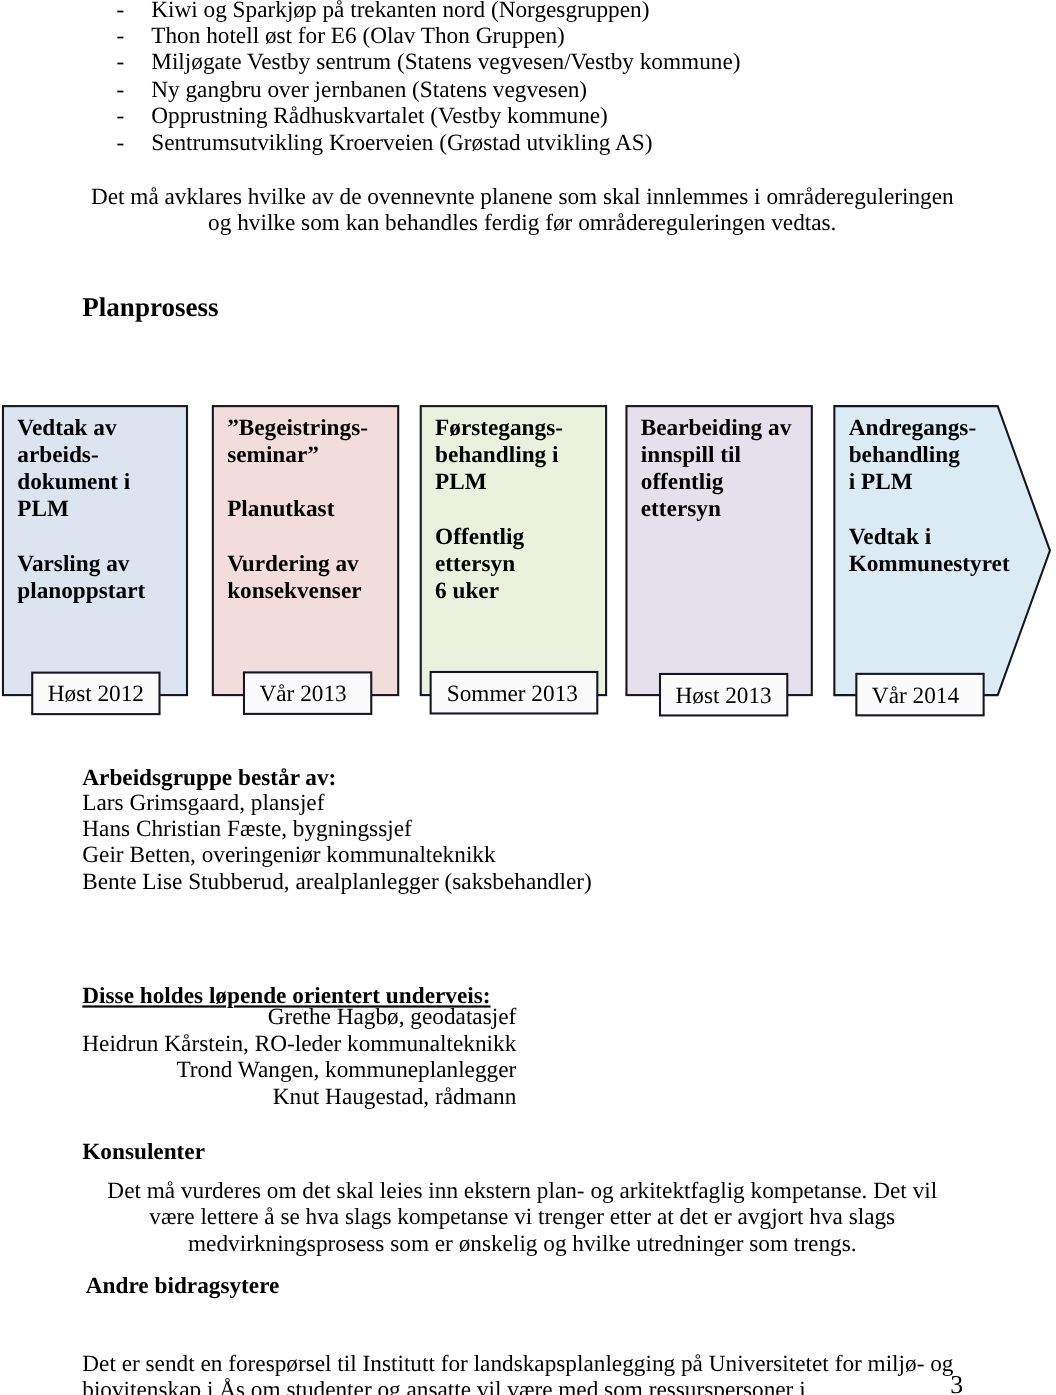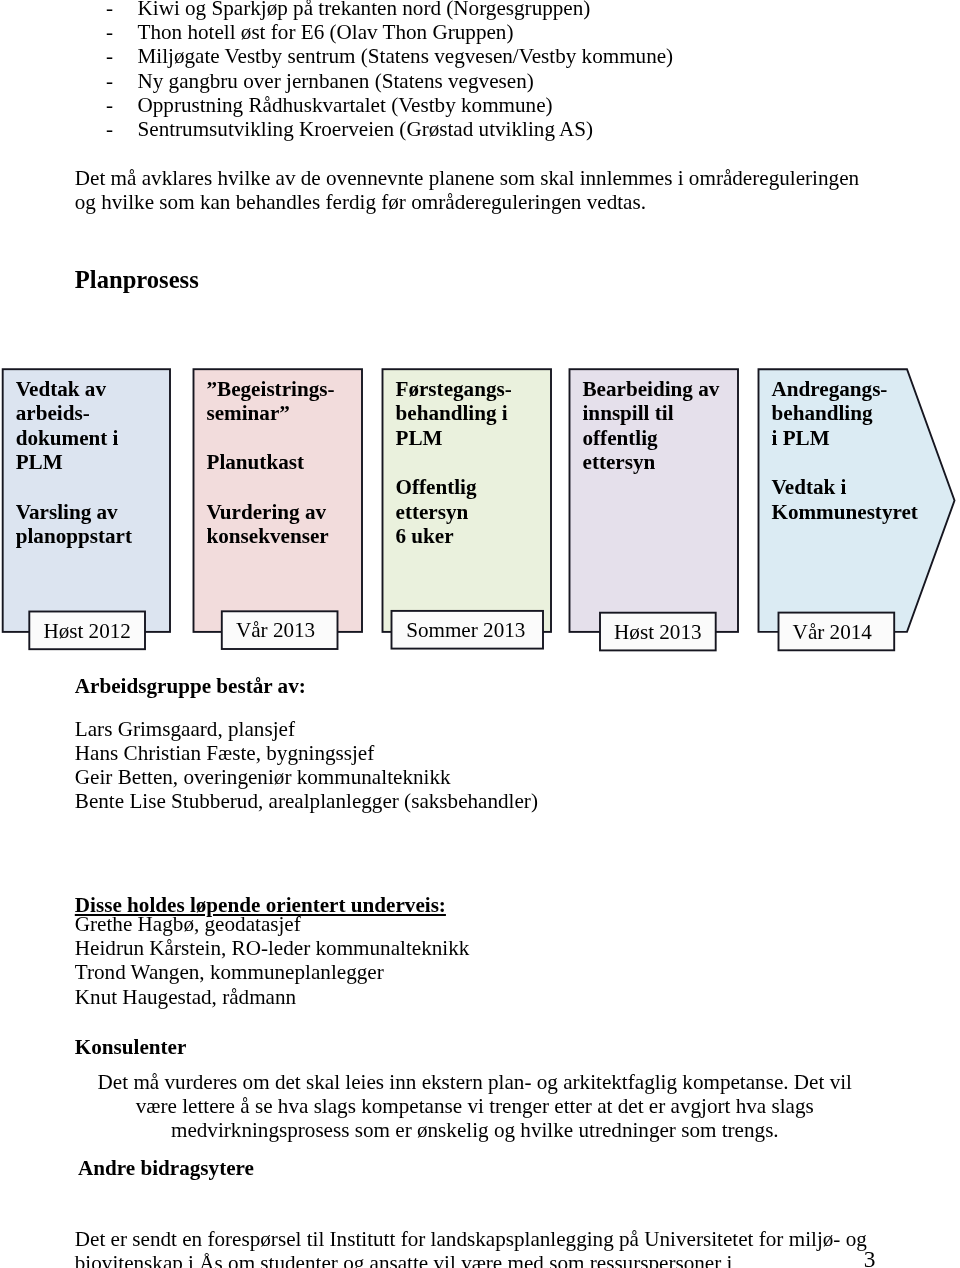--- a/index.html
+++ b/index.html
@@ -19,27 +19,27 @@
   .bullets{position:absolute;left:105.9px;top:-4px;width:820px;}
   .bullet-row{display:flex;font-size:21.15px;line-height:24.2px;}
   .bullet-dash{width:31.6px;flex:0 0 31.6px;}
   .bullet-text{flex:1;}
 
   
   .flow{position:absolute;left:0;top:0;width:960px;height:1268px;}
   .flow text{font-family:"Liberation Serif",serif;fill:#000;}
 
   
-  #intro   {left:74.8px; top:166px; width:800px;}
+  #intro   {left:74.8px; top:166px; width:800px;text-align:center;}
   #pp-head {left:74.8px; top:265.5px; font-size:24.6px; line-height:28px;text-align:center;}
   #pp-cap  {left:74.8px; top:314.5px;}
-  #g0h     {left:74.8px; top:674px;}
+  #g0h     {left:74.8px; top:695px;}
   #g0l     {left:74.8px; top:716.7px;}
   #g1h     {left:74.8px; top:893px;text-decoration:underline;}
-  #g1l     {left:74.8px; top:912px;}
+  #g1l     {left:74.8px; top:912px;text-align:right;}
   #k-h     {left:74.8px; top:1034.8px;}
   #k-b     {left:74.8px; top:1070px; width:800px;text-align:center;}
   #b-h     {left:78px; top:1155.5px;}
   #b-b     {left:74.8px; top:1227px; width:800px;}
   #pageno  {left:0px;  top:1245.5px; width:875.5px; text-align:right; font-size:23.4px; line-height:27px;}
 </style>
 </head>
 <body>
 
 <div class="page">

